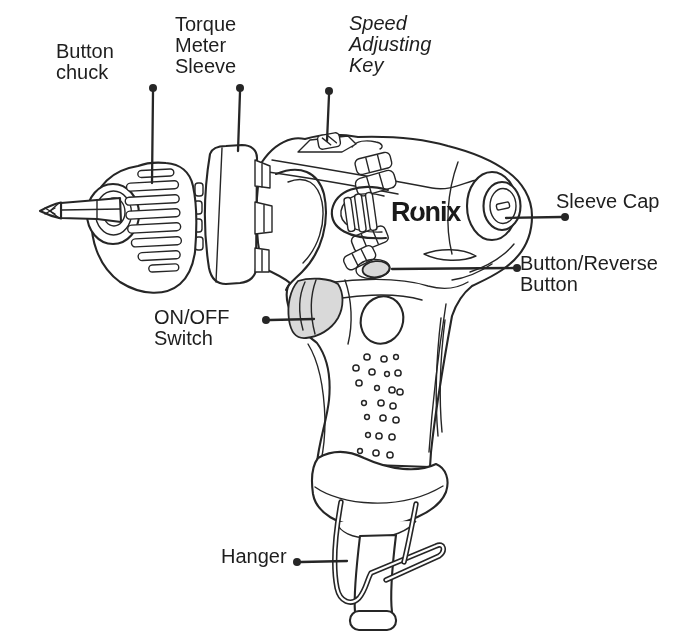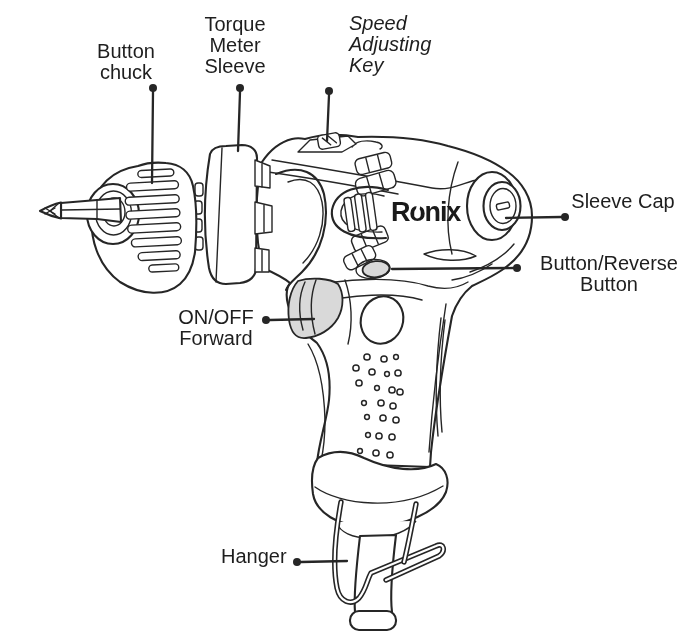--- a/index.html
+++ b/index.html
@@ -18,21 +18,21 @@
   .fg      { fill:var(--shade_fill,#d9d9d9); stroke:var(--line,#262626); stroke-width:1.8; stroke-linejoin:round; }
   .wireA   { fill:none; stroke:var(--line,#262626); stroke-width:5.4; stroke-linecap:round; stroke-linejoin:round; }
   .wireB   { fill:none; stroke:#fff; stroke-width:2.2; stroke-linecap:round; stroke-linejoin:round; }
   .grip-dot{ fill:#fff; stroke:var(--line,#262626); stroke-width:1.5; }
   .leader  { stroke:var(--line,#262626); stroke-width:2.3; stroke-linecap:round; }
   .ldot    { fill:var(--line,#262626); }
   .logo    { font-family:"Liberation Sans", sans-serif; font-weight:bold; font-size:27px; letter-spacing:-1.2px; fill:#1a1a1a; }
 
   
   .label { position:absolute; color:var(--label_text,#1e1e1e); font-size:20px; line-height:21px; }
-  .label.center { text-align:center; }
+  .label.center { }
 </style>
 </head>
 <body>
 
 <div class="stage">
 
   <svg width="697" height="632" viewBox="0 0 697 632">
 
     <g>
       <path class="fw" d="M262,162 C270,150 280,142 292,139 C296,138 300,138 305,139
@@ -276,20 +276,20 @@
     <div>Sleeve Cap</div>
   </div>
 
   <div class="label center" style="left:520px; top:253px; width:178px;">
     <div>Button/Reverse</div>
     <div>Button</div>
   </div>
 
   <div class="label center" style="left:154px; top:307px; width:124px;">
     <div>ON/OFF</div>
-    <div>Forward</div>
+    <div>Switch</div>
   </div>
 
   <div class="label" style="left:221px; top:546px;">
     <div>Hanger</div>
   </div>
 
 </div>
 
 </body></html>

